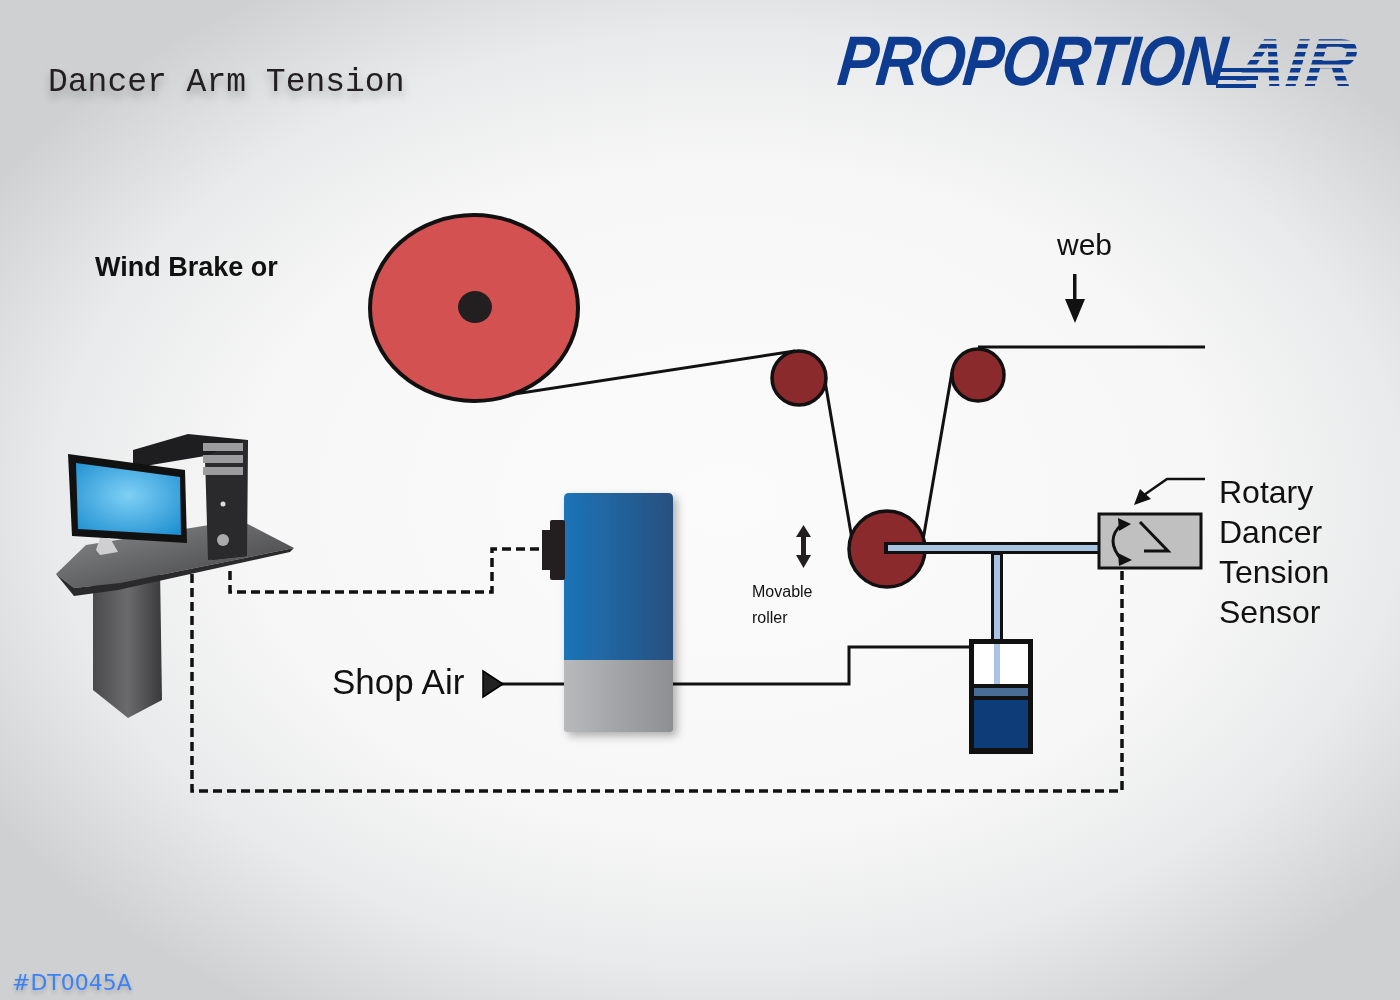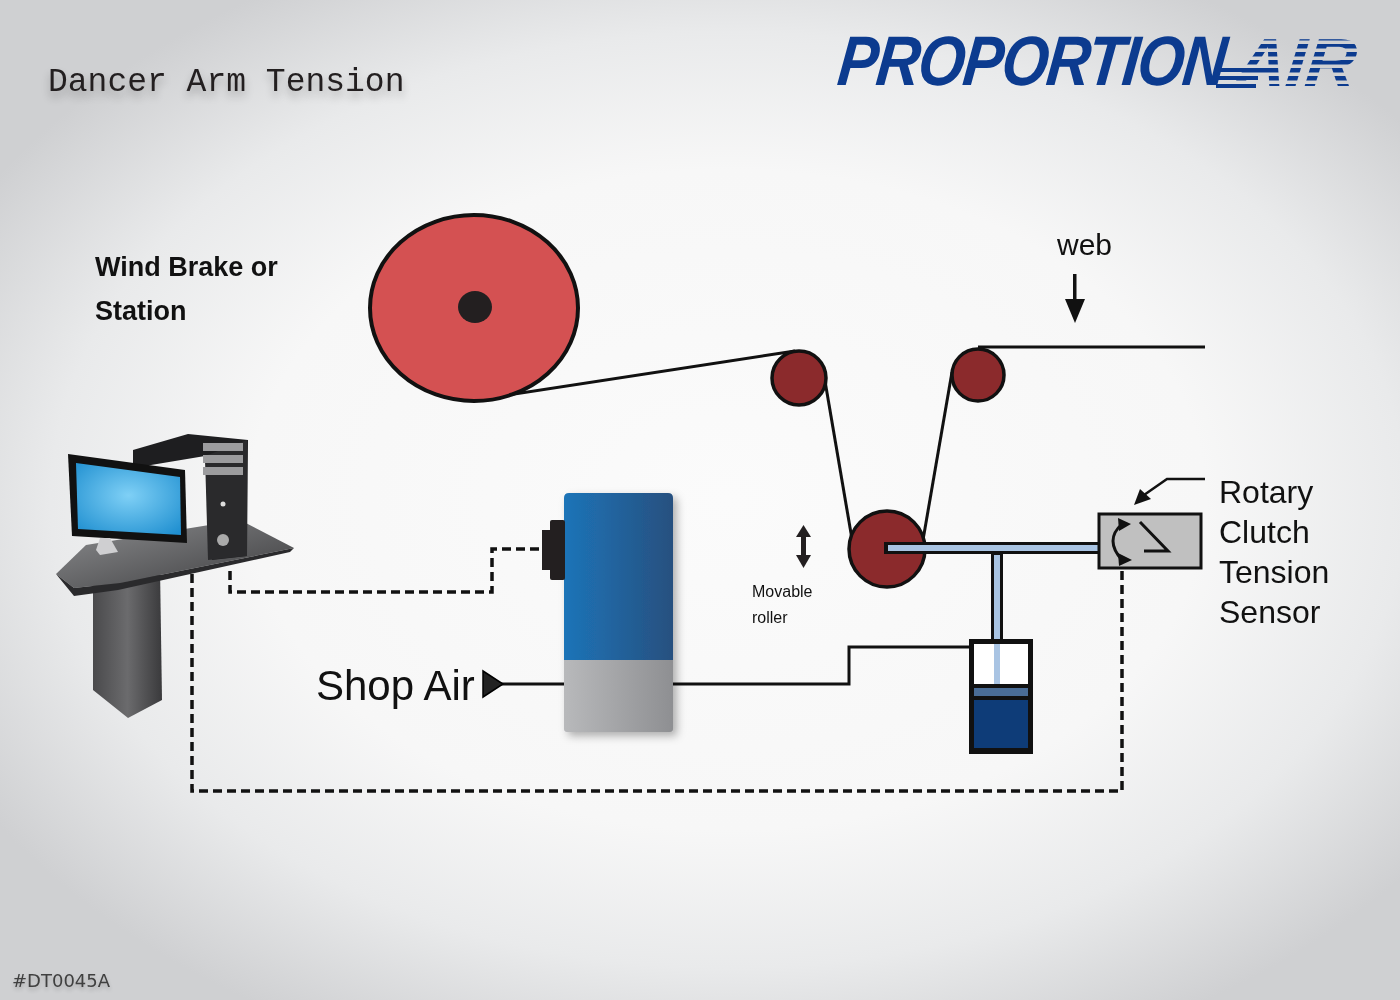--- a/index.html
+++ b/index.html
@@ -8,37 +8,37 @@
     background: radial-gradient(ellipse 62% 60% at 52% 50%, #fbfbfb 0%, #f7f7f7 55%, #e9eaeb 78%, #cfd0d2 100%);
     font-family: "Liberation Sans", sans-serif;
   }
   .page-title {
     position: absolute; left: 48px; top: 28px;
     font-family: Liberation Mono, monospace; font-size: 33px; color: #231f20;
     text-shadow: 0 6px 8px rgba(0,0,0,0.25); letter-spacing: 0px; margin-top: 36px;
   }
   .doc-id {
     position: absolute; left: 12px; top: 970px;
-    font-family: "DejaVu Sans", sans-serif; font-size: 18px; color: #404040;
+    font-family: "DejaVu Sans", sans-serif; font-size: 22px; color: #3b82f6;
     text-shadow: 0 3px 4px rgba(0,0,0,0.2);
   }
   .logo {
     position: absolute; left: 842px; top: 28px; height: 66px; width: 520px;
   }
   .logo-main {
     position: absolute; left: 0; top: 0;
     font-family: "Liberation Sans", sans-serif; font-weight: bold; font-style: italic;
     font-size: 70px; line-height: 66px; color: #0c3b8f;
     transform: skewX(-6deg) scaleX(0.86); transform-origin: left top; letter-spacing: -2px;
   }
   .label { position: absolute; color: #111; font-family: "Liberation Sans", sans-serif; }
   .label-station { left: 95px; top: 245px; font-size: 27px; line-height: 44px; font-weight: bold; }
   .label-web { left: 1057px; top: 228px; font-size: 30px; }
   .label-roller { left: 752px; top: 579px; font-size: 16px; line-height: 26px; }
-  .label-shop { left: 316px; top: 662px; font-size: 42px; }
+  .label-shop { left: 332px; top: 662px; font-size: 35px; }
   .label-sensor { left: 1219px; top: 472px; font-size: 32px; line-height: 40px; }
   .line { display: block; }
   svg.diagram { position: absolute; left: 0; top: 0; }
 </style>
 </head>
 <body>
 
 <div class="page-title">Dancer Arm Tension</div>
 
 <div class="logo">
@@ -184,28 +184,27 @@
     <circle cx="223" cy="540" r="6" fill="#aaa"></circle>
 
     <polygon points="68,454 185,470 187,543 72,536" fill="#111"></polygon>
     <polygon points="76,463 180,477 181,535 78,529" fill="url(#screen)"></polygon>
     <polygon points="100,538 110,538 118,552 100,555 96,550" fill="#cfcfd1"></polygon>
   </g>
 </svg>
 
 <div class="label label-station">
   <span class="line">Wind Brake or</span>
-  <span class="line">Station</span>
 </div>
 <div class="label label-web">web</div>
 <div class="label label-roller">
   <span class="line">Movable</span>
   <span class="line">roller</span>
 </div>
 <div class="label label-shop">Shop Air</div>
 <div class="label label-sensor">
   <span class="line">Rotary</span>
-  <span class="line">Clutch</span>
+  <span class="line">Dancer</span>
   <span class="line">Tension</span>
   <span class="line">Sensor</span>
 </div>
 
 <div class="doc-id">#DT0045A</div>
 
 </body></html>

